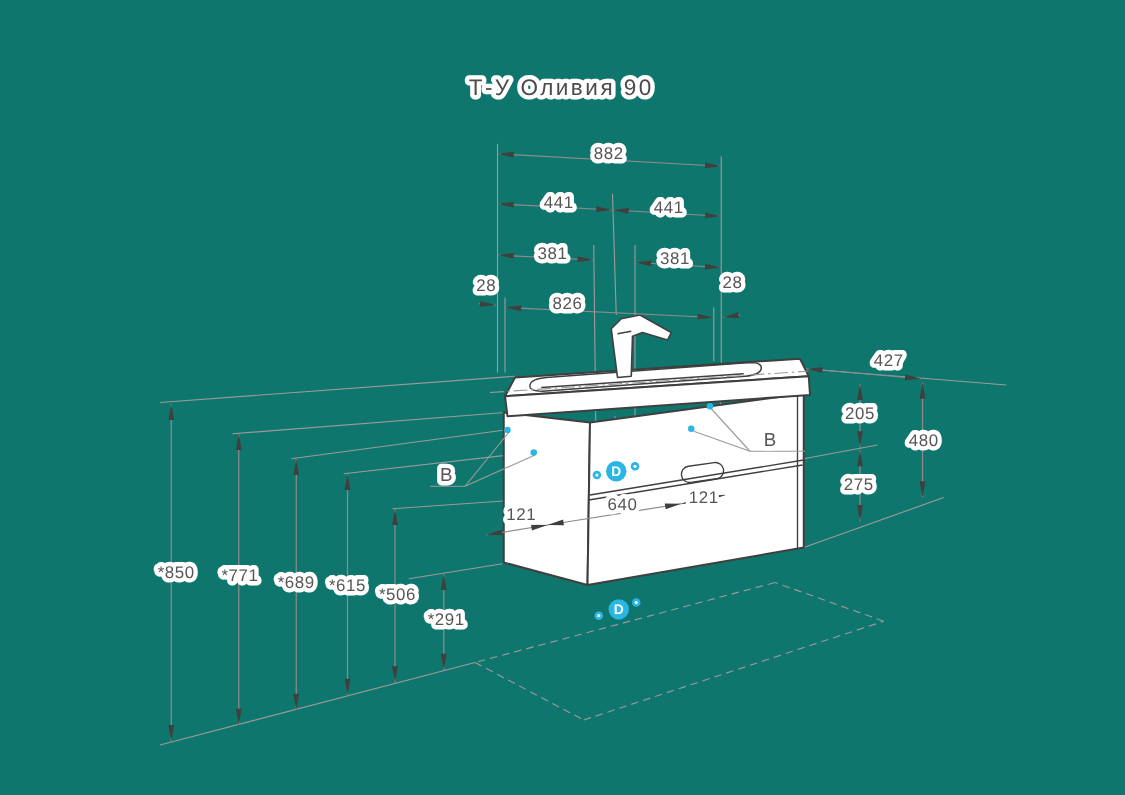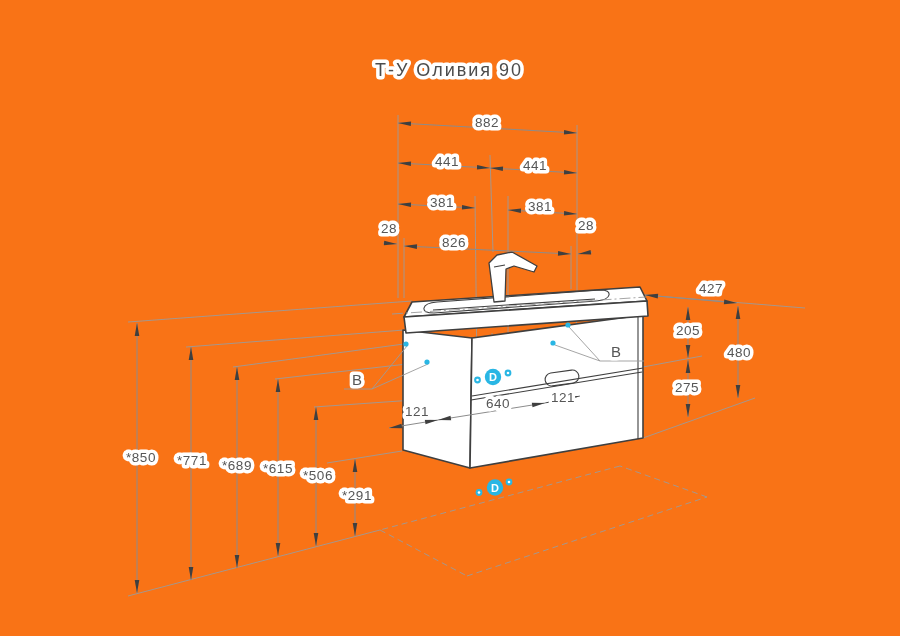--- a/index.html
+++ b/index.html
@@ -1,16 +1,16 @@
 <!DOCTYPE html>
 <html><head>
 <meta charset="utf-8">
 <style>
   html,body{margin:0;padding:0;background:#fff;}
-  .stage{width:900px;height:636px;position:relative;background:#f97316;font-family:"Liberation Sans",sans-serif;}
+  .stage{width:900px;height:636px;position:relative;background:#0f766e;font-family:"Liberation Sans",sans-serif;}
   svg text{font-family:"Liberation Sans",sans-serif;fill:#565656;paint-order:stroke;stroke:#ffffff;stroke-width:7px;stroke-linejoin:round;}
   .dt{font-size:13.5px;text-anchor:middle;letter-spacing:.5px;}
   .bt{font-size:15px;text-anchor:middle;}
   .title{font-size:18px;fill:#4c4c4c;letter-spacing:2px;text-anchor:middle;}
   .wt{fill:#ffffff;stroke:none;font-size:11px;font-weight:bold;text-anchor:middle;}
   .ol{stroke:#3f3f3f;stroke-width:1.6;fill:#ffffff;stroke-linejoin:round;}
   .tl{stroke:#3f3f3f;stroke-width:1.1;fill:none;}
   .dl{stroke:#8c8c8c;stroke-width:1;fill:none;}
   .xl{stroke:#9b9b9b;stroke-width:.9;fill:none;}
   .dash{stroke-dasharray:6 4;}

